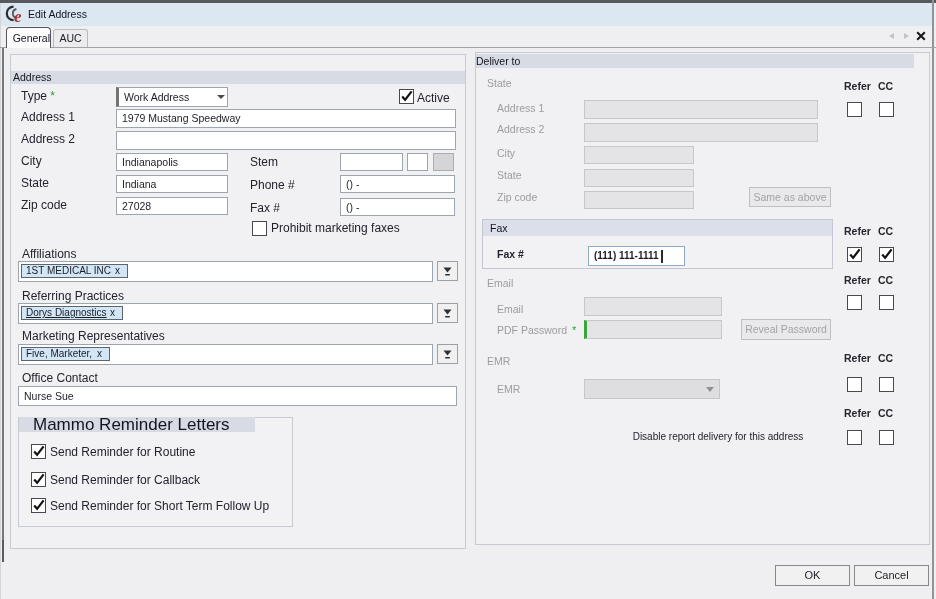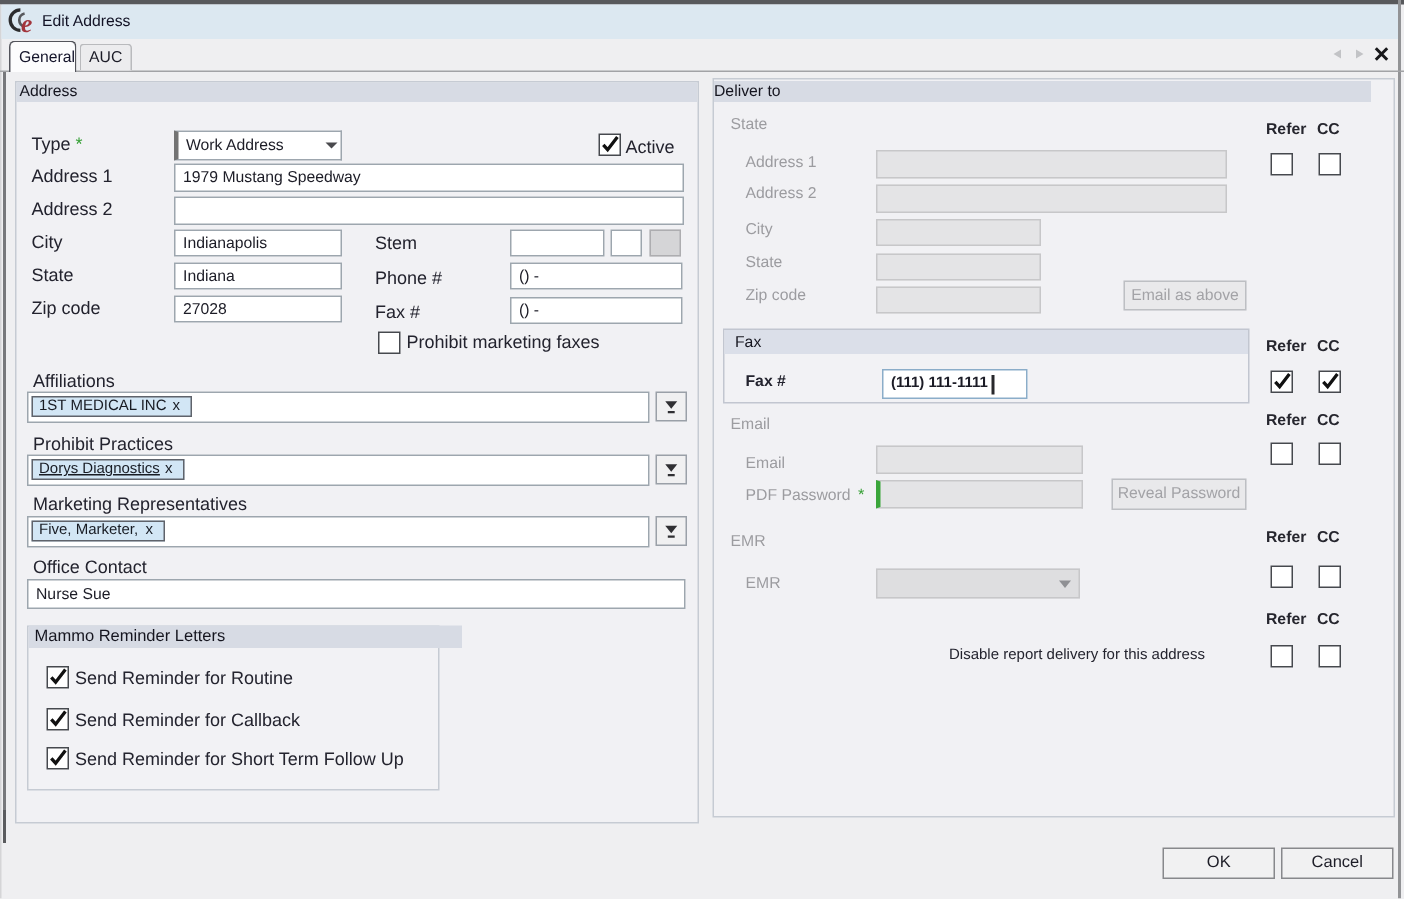--- a/index.html
+++ b/index.html
@@ -37,21 +37,21 @@
 <div class="a" style="left:0;top:47px;width:936px;height:1px;background:#a2a3a6"></div>
 <div class="a" style="left:53px;top:29px;width:35px;height:18px;background:#ececee;border:1px solid #b9babd;border-bottom:none;border-radius:3px 3px 0 0;font-size:10.5px;line-height:17px;text-align:center;color:#1b1b26">AUC</div>
 <div class="a" style="left:6px;top:27px;width:45px;height:21px;background:#fcfcfd;border:1.4px solid #54555c;border-bottom:none;border-radius:4px 4px 0 0;font-size:10.5px;line-height:20px;text-align:right;color:#14142a">General</div>
 <div class="a" style="left:889px;top:33px;width:0;height:0;border-top:3.5px solid transparent;border-bottom:3.5px solid transparent;border-right:5.5px solid #c2c3c6"></div>
 <div class="a" style="left:904px;top:33px;width:0;height:0;border-top:3.5px solid transparent;border-bottom:3.5px solid transparent;border-left:5.5px solid #c2c3c6"></div>
 <svg class="a" style="left:916px;top:31px" width="10" height="10" viewBox="0 0 10 10">
     <path d="M1.2 1.2 L8.8 8.8 M8.8 1.2 L1.2 8.8" stroke="#17171a" stroke-width="2"></path>
   </svg>
 
 <div class="gbox" style="left:10px;top:54px;width:456px;height:495px"></div>
-<div class="hdr" style="left:11px;top:55px;width:454px;height:13px;line-height:13px;padding-left:2px">Address</div>
+<div class="hdr" style="left:11px;top:71px;width:454px;height:13px;line-height:13px;padding-left:2px">Address</div>
 <div class="lbl" style="left:21px;top:90px">Type <span style="color:#36a035">*</span></div>
 <div class="fld" style="left:116px;top:87px;width:112px;height:20px;border-left:3px solid #737373;line-height:18px">Work Address</div>
 <div class="a" style="left:217px;top:95px;width:0;height:0;border-left:4px solid transparent;border-right:4px solid transparent;border-top:4.5px solid #4a4a4e"></div>
 <div class="cb" style="left:399px;top:89px"></div>
 <svg class="ck" style="left:399px;top:89px" viewBox="0 0 15 15">
     <path d="M3.2 7.6 L6.1 10.8 L12.6 2.4" fill="none" stroke="#111" stroke-width="2.2"></path>
   </svg>
 <div class="lbl" style="left:417px;top:92px">Active</div>
 <div class="lbl" style="left:21px;top:111px">Address 1</div>
 <div class="fld" style="left:116px;top:109px;width:340px;height:19px">1979 Mustang Speedway</div>
@@ -75,41 +75,41 @@
 <div class="lbl" style="left:271px;top:222px">Prohibit marketing faxes</div>
 
 <div class="lbl" style="left:22px;top:248px">Affiliations</div>
 <div class="fld" style="left:18px;top:261px;width:415px;height:21px"></div>
 <div class="chip" style="left:21px;top:264px;width:107px"><span style="">1ST MEDICAL INC</span><span style="position:absolute;right:7px">x</span></div>
 <div class="ddb" style="left:437px;top:261px"></div>
 <svg class="a" style="left:443px;top:267px" width="9" height="9" viewBox="0 0 9 9">
     <path d="M0.5 0.5 L8.5 0.5 L4.5 5.5 Z" fill="#2f2f33"></path>
     <rect x="2.2" y="7" width="4.6" height="1.5" fill="#2f2f33"></rect>
   </svg>
-<div class="lbl" style="left:22px;top:290px">Prohibit Practices</div>
+<div class="lbl" style="left:22px;top:290px">Referring Practices</div>
 <div class="fld" style="left:18px;top:303px;width:415px;height:21px"></div>
 <div class="chip" style="left:21px;top:306px;width:102px"><span style="text-decoration:underline">Dorys Diagnostics</span><span style="position:absolute;right:7px">x</span></div>
 <div class="ddb" style="left:437px;top:303px"></div>
 <svg class="a" style="left:443px;top:309px" width="9" height="9" viewBox="0 0 9 9">
     <path d="M0.5 0.5 L8.5 0.5 L4.5 5.5 Z" fill="#2f2f33"></path>
     <rect x="2.2" y="7" width="4.6" height="1.5" fill="#2f2f33"></rect>
   </svg>
 <div class="lbl" style="left:22px;top:330px">Marketing Representatives</div>
 <div class="fld" style="left:18px;top:344px;width:415px;height:21px"></div>
 <div class="chip" style="left:21px;top:347px;width:89px"><span style="">Five, Marketer,</span><span style="position:absolute;right:7px">x</span></div>
 <div class="ddb" style="left:437px;top:344px"></div>
 <svg class="a" style="left:443px;top:350px" width="9" height="9" viewBox="0 0 9 9">
     <path d="M0.5 0.5 L8.5 0.5 L4.5 5.5 Z" fill="#2f2f33"></path>
     <rect x="2.2" y="7" width="4.6" height="1.5" fill="#2f2f33"></rect>
   </svg>
 <div class="lbl" style="left:22px;top:372px">Office Contact</div>
 <div class="fld" style="left:18px;top:386px;width:439px;height:20px;line-height:18px">Nurse Sue</div>
 
 <div class="gbox" style="left:18px;top:417px;width:275px;height:110px;background:#f2f2f5"></div>
-<div class="hdr" style="left:19px;top:417px;width:289px;height:15px;line-height:15px;padding-left:4px;font-size:11px">Mammo Reminder Letters</div>
+<div class="hdr" style="left:19px;top:417px;width:236px;height:15px;line-height:15px;padding-left:14px;font-size:17px">Mammo Reminder Letters</div>
 <div class="cb" style="left:31px;top:444px"></div>
 <svg class="ck" style="left:31px;top:444px" viewBox="0 0 15 15">
     <path d="M3.2 7.6 L6.1 10.8 L12.6 2.4" fill="none" stroke="#111" stroke-width="2.2"></path>
   </svg>
 <div class="lbl" style="left:50px;top:446px">Send Reminder for Routine</div>
 <div class="cb" style="left:31px;top:472px"></div>
 <svg class="ck" style="left:31px;top:472px" viewBox="0 0 15 15">
     <path d="M3.2 7.6 L6.1 10.8 L12.6 2.4" fill="none" stroke="#111" stroke-width="2.2"></path>
   </svg>
 <div class="lbl" style="left:50px;top:474px">Send Reminder for Callback</div>
@@ -129,21 +129,21 @@
 <div class="cb" style="left:847px;top:102px"></div>
 <div class="cb" style="left:879px;top:102px"></div>
 <div class="gl" style="left:497px;top:123px">Address 2</div>
 <div class="dfld" style="left:584px;top:123px;width:234px;height:19px"></div>
 <div class="gl" style="left:497px;top:147px">City</div>
 <div class="dfld" style="left:584px;top:146px;width:110px;height:18px"></div>
 <div class="gl" style="left:497px;top:169px">State</div>
 <div class="dfld" style="left:584px;top:169px;width:110px;height:18px"></div>
 <div class="gl" style="left:497px;top:191px">Zip code</div>
 <div class="dfld" style="left:584px;top:191px;width:110px;height:18px"></div>
-<div class="dbtn" style="left:749px;top:187px;width:82px;height:20px;line-height:18px">Email as above</div>
+<div class="dbtn" style="left:749px;top:187px;width:82px;height:20px;line-height:18px">Same as above</div>
 
 <div class="a" style="left:482px;top:219px;width:351px;height:50px;background:#f2f2f5;border:1px solid #c2c6d0"></div>
 <div class="hdr" style="left:483px;top:220px;width:349px;height:16px;line-height:16px;background:#dbdfe9">Fax</div>
 <div class="rc" style="left:844px;top:225px">Refer</div>
 <div class="rc" style="left:878px;top:225px">CC</div>
 <div class="lbl" style="left:497px;top:248px;font-weight:bold;font-size:10.5px">Fax #</div>
 <div class="fld" style="left:588px;top:246px;width:97px;height:20px;border:1px solid #8badc9;line-height:18px;font-weight:bold;font-size:10px">(111) 111-1111</div>
 <div class="a" style="left:661px;top:250px;width:2px;height:13px;background:#28282c"></div>
 <div class="cb" style="left:847px;top:247px"></div>
 <svg class="ck" style="left:847px;top:247px" viewBox="0 0 15 15">

